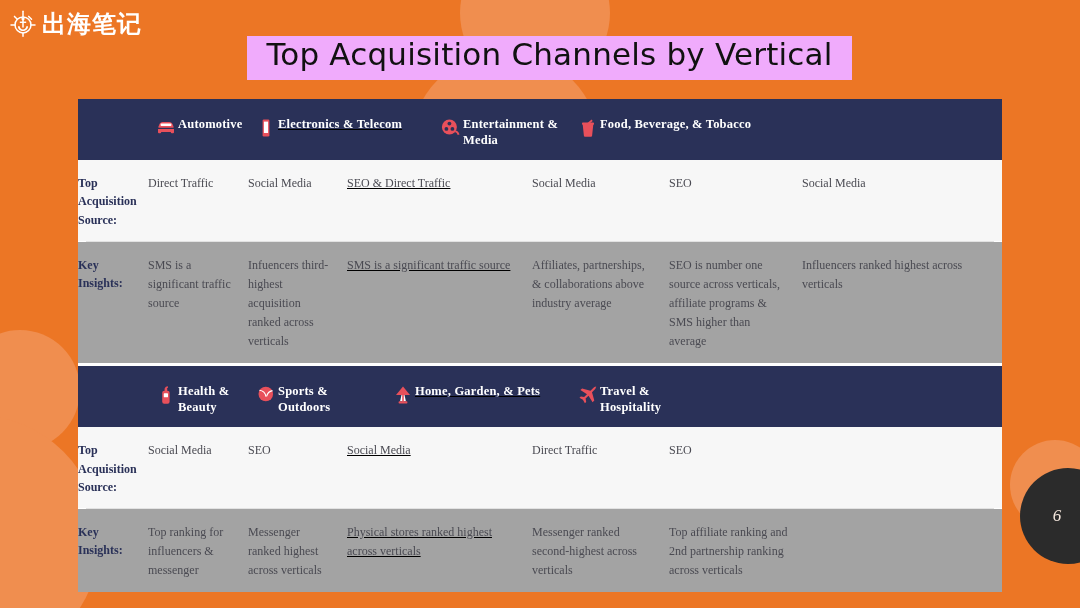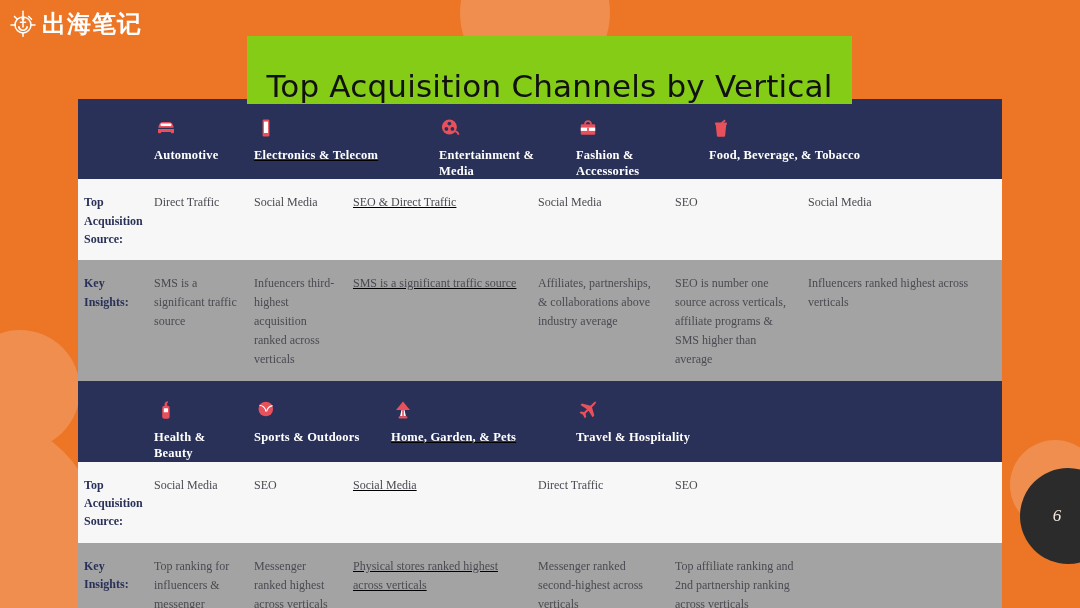--- a/index.html
+++ b/index.html
@@ -30,48 +30,48 @@
     position:absolute;left:8px;top:9px;display:flex;align-items:center;gap:4px;
     z-index:6;
   }
   .logo-mark{width:30px;height:30px;flex:0 0 auto;}
   .logo-text{
     color:#FFFFFF;font-size:24px;font-weight:bold;letter-spacing:1px;
     font-family:"DejaVu Sans", sans-serif;line-height:1;
   }
   
   .title-box{
-    position:absolute;left:247px;top:36px;width:605px;height:68px;
-    background:#84cc16;display:flex;align-items:flex-end;justify-content:center;
+    position:absolute;left:247px;top:36px;width:605px;height:44px;
+    background:#f0abfc;display:flex;align-items:flex-start;justify-content:center;
     z-index:5;
   }
   .title-box h1{
     margin:0;font-family:"DejaVu Sans", sans-serif;
     font-weight:normal;font-size:31px;color:#111111;letter-spacing:0.2px;
     white-space:nowrap;
   }
   
   .card{
     position:absolute;left:78px;top:99px;width:924px;height:493px;
     background:#FFFFFF;z-index:4;display:flex;flex-direction:column;
   }
   .hdr{
     background:#2A3158;display:flex;height:90px;box-sizing:border-box;
     padding-left:6px;
   }
   .hdr .cell{
     box-sizing:border-box;padding:18px 10px 0 0;display:flex;
-    flex-direction:column;align-items:flex-start;
+    flex-direction:row;align-items:flex-start;
   }
   .hdr .ico{height:24px;margin-bottom:7px;display:block;}
   .hdr .lbl{
     color:#FFFFFF;font-size:12.5px;font-weight:bold;line-height:1.25;
     font-family:"Liberation Serif", serif;letter-spacing:0.2px;
   }
-  .row{display:flex;box-sizing:border-box;padding-left:6px;}
+  .row{display:flex;box-sizing:border-box;}
   .row.src{background:#F7F7F7;}
   .row.ins{background:#a3a3a3;}
   .row .cell{box-sizing:border-box;padding:13px 12px 13px 0;}
   .rowlabel{
     color:#2A3158;font-weight:bold;font-size:12px;line-height:1.28;
     font-family:"Liberation Serif", serif;
   }
   .cellval{
     color:#4A4A52;font-size:12px;line-height:1.42;
     font-family:"Liberation Serif", serif;
@@ -162,31 +162,20 @@
             <circle cx="10.4" cy="10" r="7.5" fill="#E8505B"></circle>
             <circle cx="10.4" cy="6.6" r="1.9" fill="#2A3158"></circle>
             <circle cx="7.4" cy="11.9" r="1.9" fill="#2A3158"></circle>
             <circle cx="13.4" cy="11.9" r="1.9" fill="#2A3158"></circle>
             <path d="M16.6 13.5c2.2.6 3.6 2 3.8 4.3h-2c-.2-1.4-1-2.3-2.5-2.7z" fill="#E8505B"></path>
           </svg>
       </span>
       <span class="lbl">Entertainment &amp; Media</span>
     </div>
 
-    <div class="cell c5">
-      <span class="ico">
-        <svg width="24" height="22" viewBox="0 0 24 22">
-            <path d="M8 7.4C8 4.8 9.8 3.2 12 3.2s4 1.6 4 4.2h-1.9c0-1.6-.9-2.4-2.1-2.4S9.9 5.8 9.9 7.4z" fill="#E8505B"></path>
-            <rect x="4.8" y="7.2" width="14.4" height="10.6" rx="1.2" fill="#E8505B"></rect>
-            <rect x="4.8" y="10.6" width="14.4" height="3.3" fill="#FFFFFF"></rect>
-            <rect x="11.1" y="10.6" width="1.8" height="3.3" fill="#E8505B"></rect>
-          </svg>
-      </span>
-      <span class="lbl">Fashion &amp; Accessories</span>
-    </div>
 
     <div class="cell c6">
       <span class="ico">
         <svg width="24" height="22" viewBox="0 0 24 22">
             <path d="M15.6 2.6 11.2 6.2l1.1 1.3 4.4-3.6z" fill="#E8505B"></path>
             <path d="M6.6 6.6h10.8l-1.3 12.2a1.1 1.1 0 0 1-1.1 1H9a1.1 1.1 0 0 1-1.1-1z" fill="#E8505B"></path>
             <rect x="6" y="5.6" width="12" height="2.2" rx="0.8" fill="#E8505B"></rect>
           </svg>
       </span>
       <span class="lbl">Food, Beverage, &amp; Tobacco</span>

